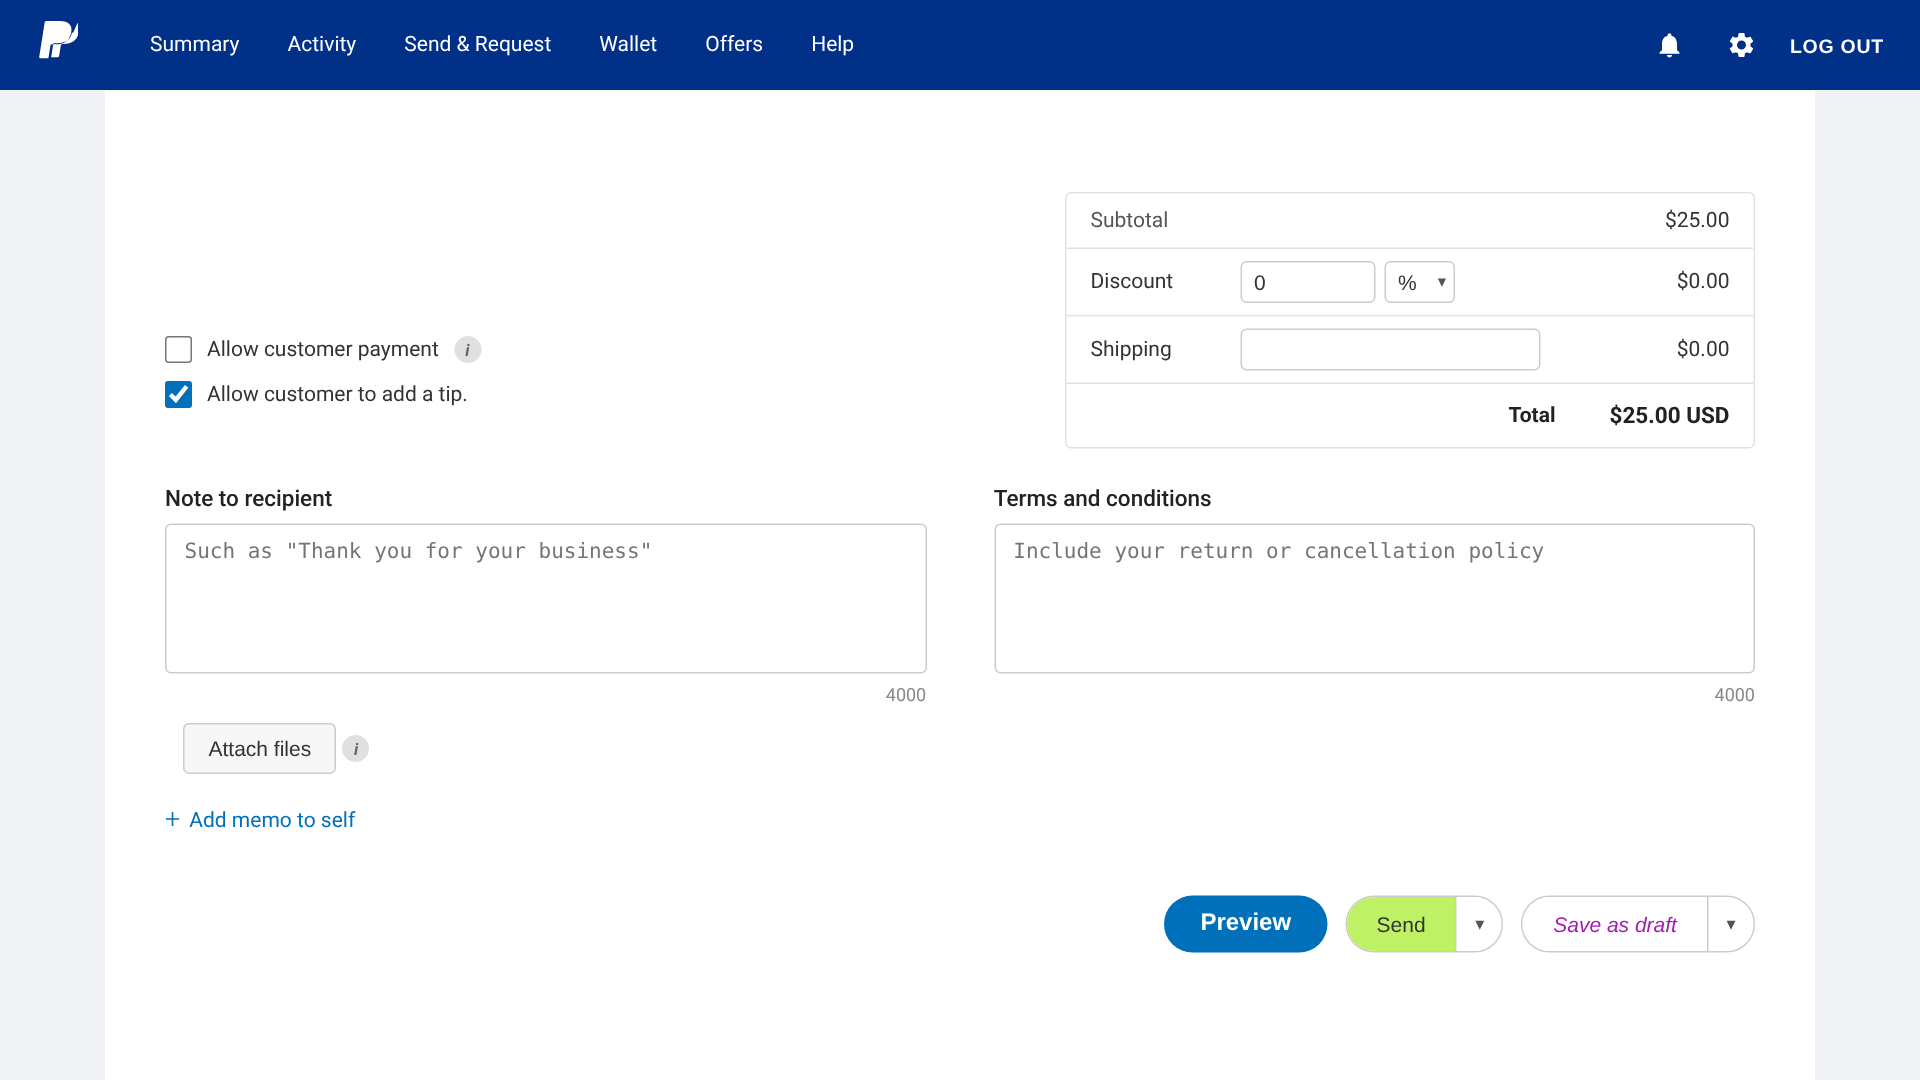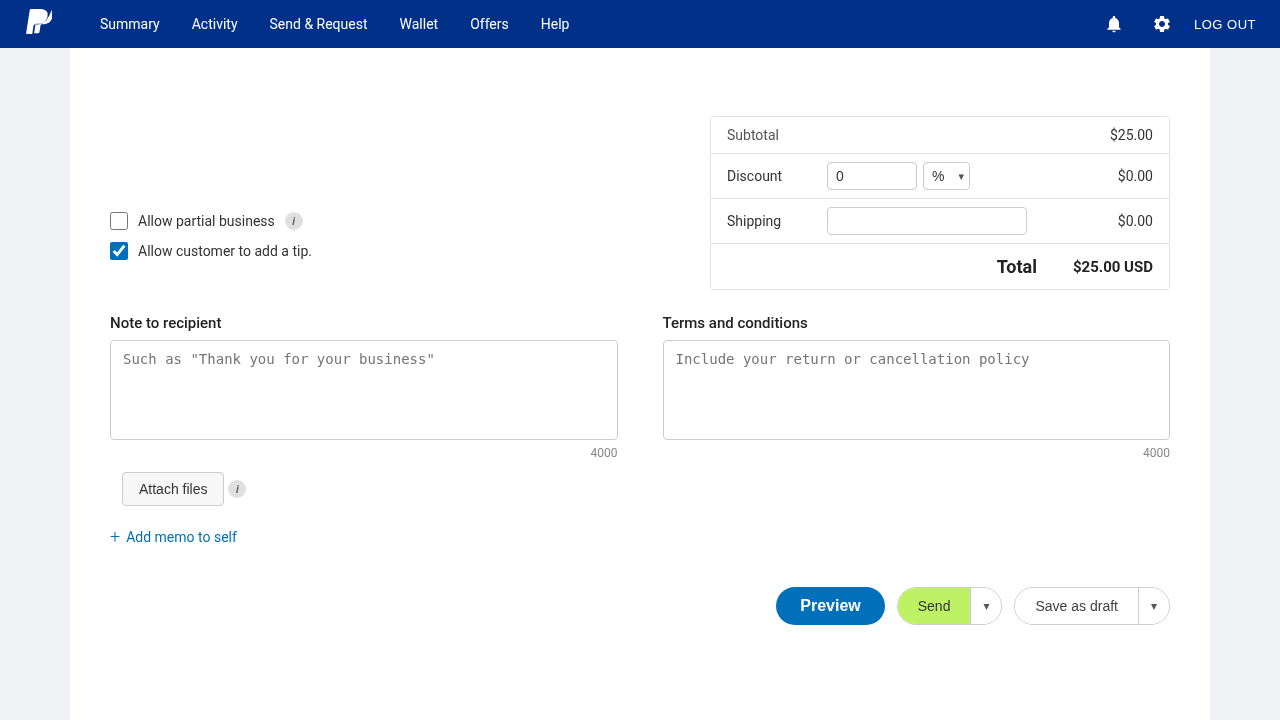--- a/index.html
+++ b/index.html
@@ -8,21 +8,21 @@
       background: #f0f2f5;
       min-height: 720px;
       font-size: 14px;
     }
 
     
     .navbar {
       background: #003087;
       display: flex;
       align-items: center;
-      height: 48px;
+      height: 60px;
       padding: 0 24px;
     }
     .navbar-logo {
       margin-right: 32px;
     }
     .navbar-logo svg {
       width: 28px; height: 28px;
     }
     .nav-links {
       display: flex;
@@ -54,21 +54,21 @@
       align-items: center;
       justify-content: center;
       width: 32px; height: 32px;
     }
     .logout-btn {
       background: none;
       border: none;
       color: #fff;
       cursor: pointer;
       font-size: 13px;
-      font-weight: 400;
+      font-weight: 700;
       letter-spacing: 0.5px;
     }
 
     
     .page-wrapper {
       background: #f0f2f5;
       padding: 0;
       min-height: 672px;
     }
     .content-card {
@@ -175,21 +175,21 @@
     .subtotal-label {
       color: #555;
       font-size: 14px;
     }
     .subtotal-amount {
       font-size: 14px;
       color: #333;
     }
     .total-label {
       font-weight: 700;
-      font-size: 18px;
+      font-size: 14px;
       margin-left: auto;
       padding-right: 16px;
       color: #222;
       text-align: right;
     }
     .total-amount {
       font-weight: 700;
       font-size: 15px;
       color: #222;
       min-width: 100px;
@@ -345,22 +345,23 @@
       display: flex;
       border: 1px solid #ccc;
       border-radius: 24px;
       overflow: hidden;
     }
     .btn-draft {
       background: #fff;
       border: none;
       padding: 10px 20px;
       font-size: 14px;
-      color: #404040;
-      cursor: pointer;
+      color: #a21caf;
+      cursor: pointer;
+      font-style: italic;
     }
     .btn-draft-chevron {
       background: #fff;
       border: none;
       border-left: 1px solid #ccc;
       padding: 10px 12px;
       cursor: pointer;
       color: #555;
       font-size: 12px;
     }
@@ -399,21 +400,21 @@
 
 <div class="page-wrapper">
   <div class="content-card">
 
     <div class="top-section">
       <div class="top-left">
 
         <div class="checkbox-section" style="margin-top: 140px;">
           <div class="checkbox-row">
             <input type="checkbox" class="checkbox-input" id="partial" style="">
-            <label class="checkbox-label" for="partial">Allow partial business</label>
+            <label class="checkbox-label" for="partial">Allow customer payment</label>
             <span class="info-icon">i</span>
           </div>
           <div class="checkbox-row">
             <input type="checkbox" class="checkbox-input" id="tip" checked="" style="">
             <label class="checkbox-label" for="tip">Allow customer to add a tip.</label>
           </div>
         </div>
       </div>
 
       <div class="top-right">

